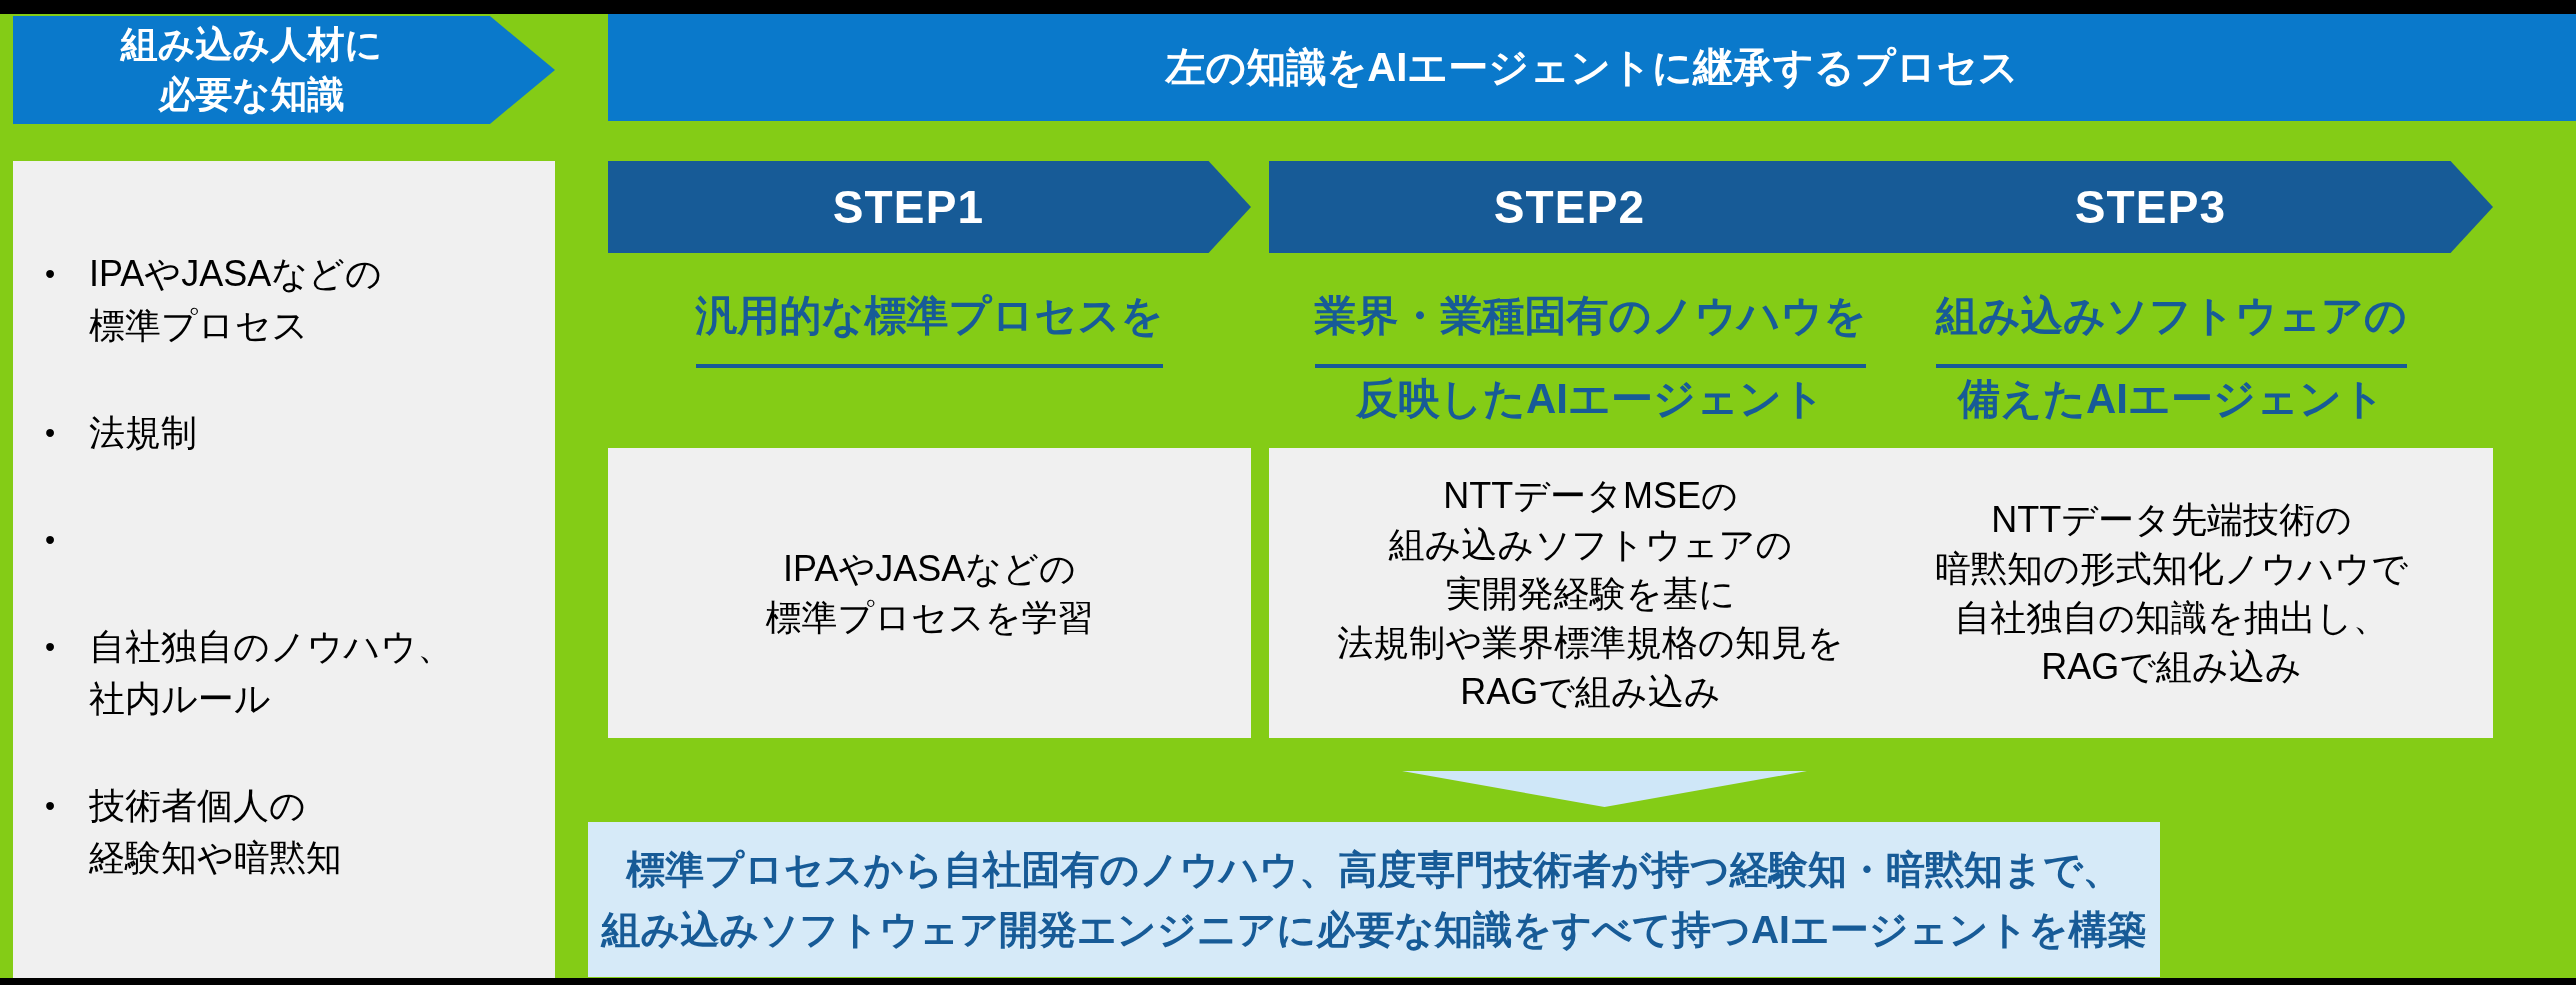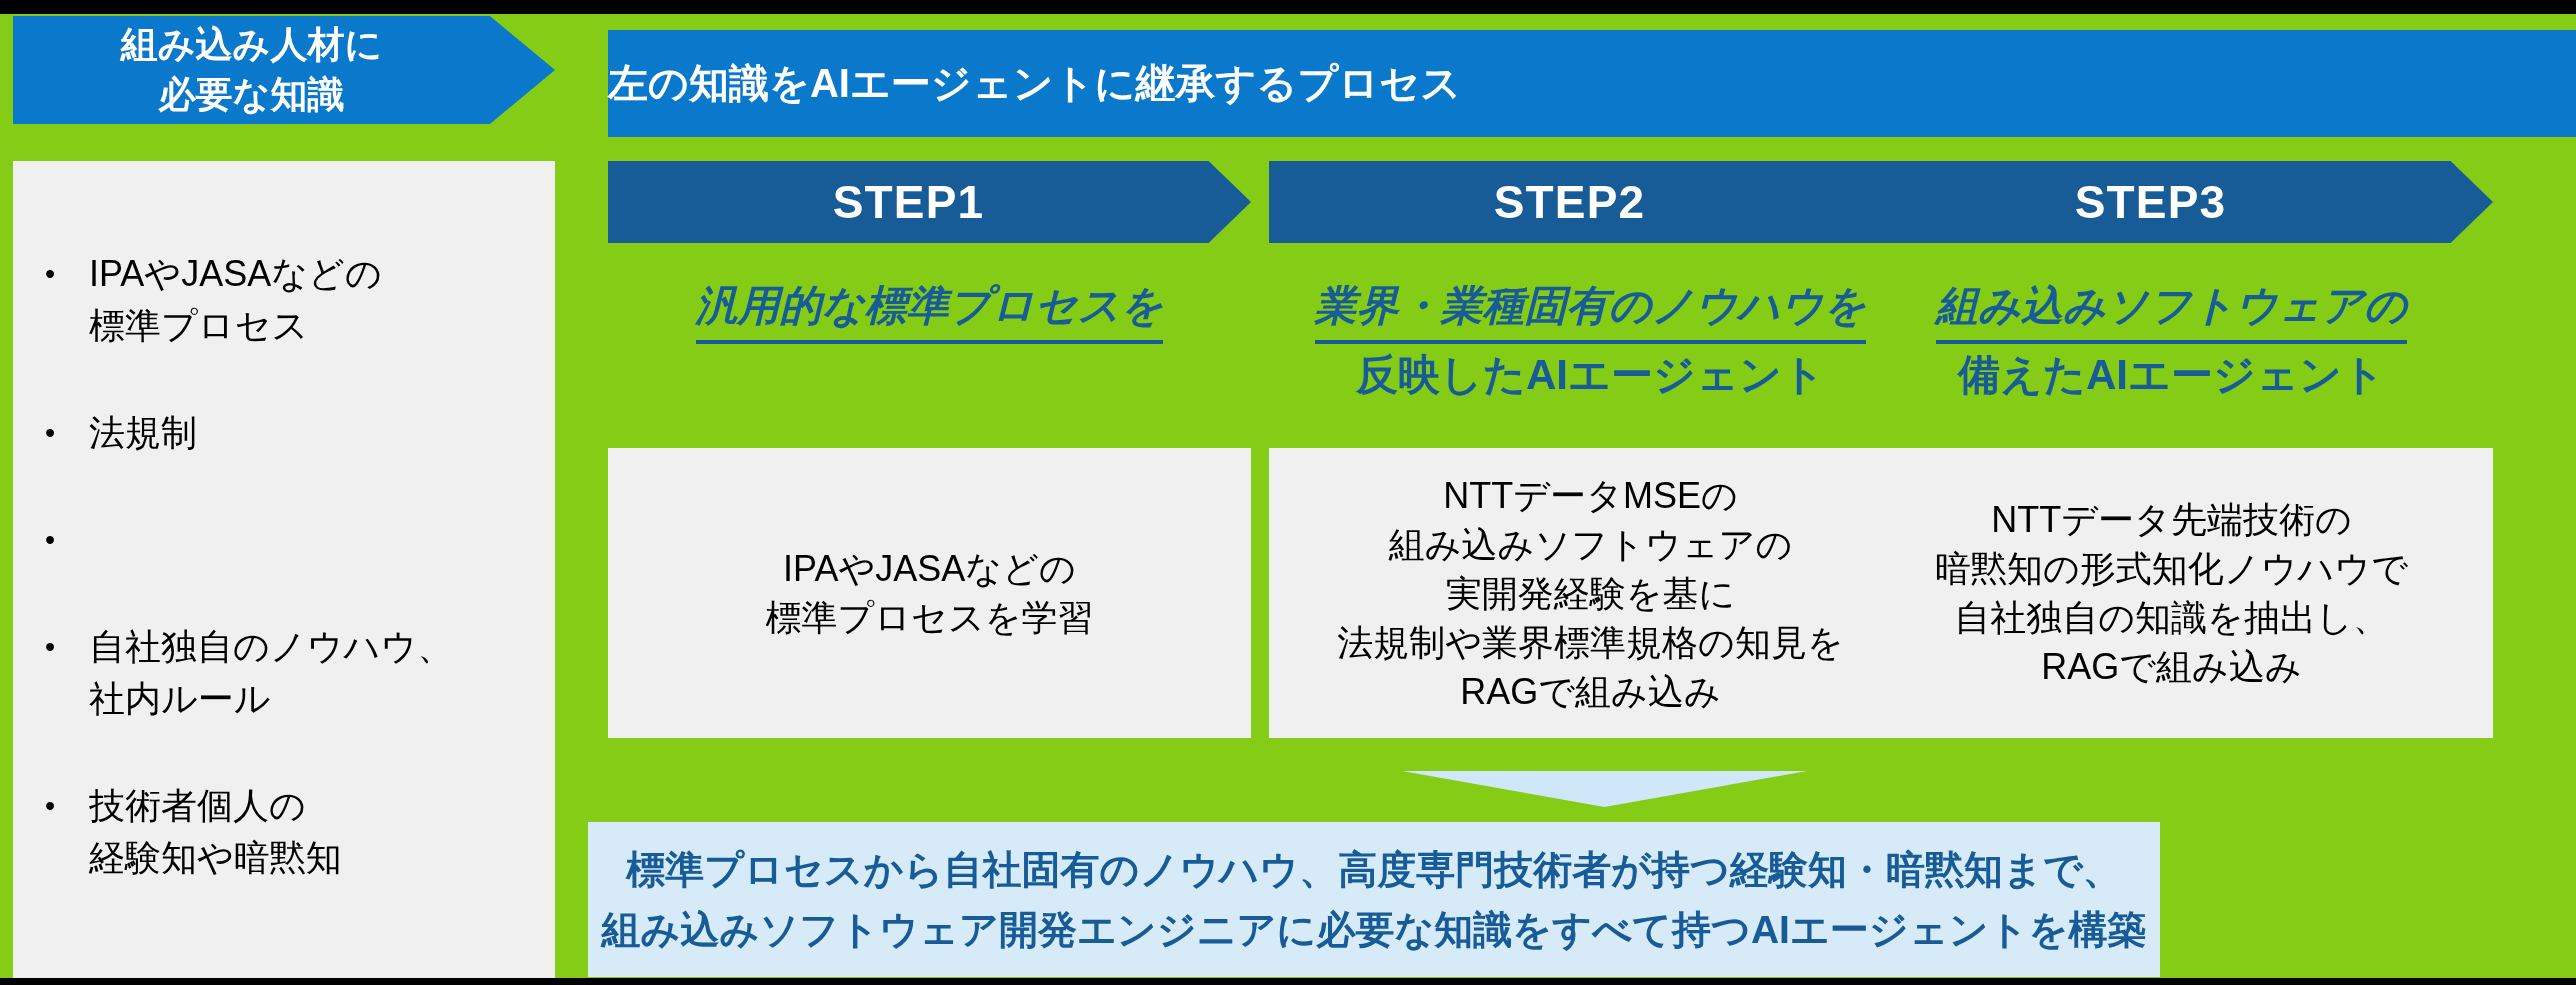--- a/index.html
+++ b/index.html
@@ -28,41 +28,41 @@
     position:absolute;left:13px;top:161px;width:542px;height:818px;background:#F0F0F0;
     box-sizing:border-box;padding:87px 18.7px 0 32px;
   }
   .bullet{display:flex;align-items:flex-start;margin-bottom:55px;color:#000000;}
   .bullet .dot{flex:none;width:44px;font-size:29px;line-height:52px;}
   .bullet .btext{font-size:36px;line-height:52px;white-space:pre-line;}
 
   
   .banner{
     position:absolute;left:608px;top:14.3px;width:1968px;height:107px;background:#0A79CB;
-    display:flex;align-items:center;margin-top:16px;
+    display:flex;align-items:center;justify-content:center;
   }
   .banner .t{color:#ffffff;font-weight:bold;font-size:40px;}
 
   
   .col{position:absolute;top:161px;width:643px;height:577px;}
   .col.c1{left:608px;}
   .col.c2{left:1269px;}
   .col.c3{left:1850px;}
   .step-arrow{
-    height:82px;background:#175B97;
+    height:92px;background:#175B97;
     clip-path:polygon(0 0,93.4% 0,100% 50%,93.4% 100%,0 100%);
     display:flex;align-items:center;justify-content:center;
     box-sizing:border-box;padding-right:42px;
   }
   .step-arrow .t{color:#ffffff;font-weight:bold;font-size:46px;letter-spacing:1.2px;}
   .heading{
     margin-top:32px;text-align:center;color:#175B97;font-weight:bold;
     font-size:42px;line-height:61px;
   }
-  .heading .hl{display:inline-block;border-bottom:4.4px solid #175B97;padding-bottom:4px;font-style:italic;}
+  .heading .hl{display:inline-block;border-bottom:4.4px solid #175B97;padding-bottom:18px;}
   .gbox{
     position:absolute;left:0;top:287px;width:100%;height:290px;background:#F0F0F0;
     display:flex;align-items:center;justify-content:center;
   }
   .gbox .t{
     color:#000000;font-size:36px;line-height:49px;text-align:center;white-space:pre-line;
   }
 
   
   .down-chevron{

